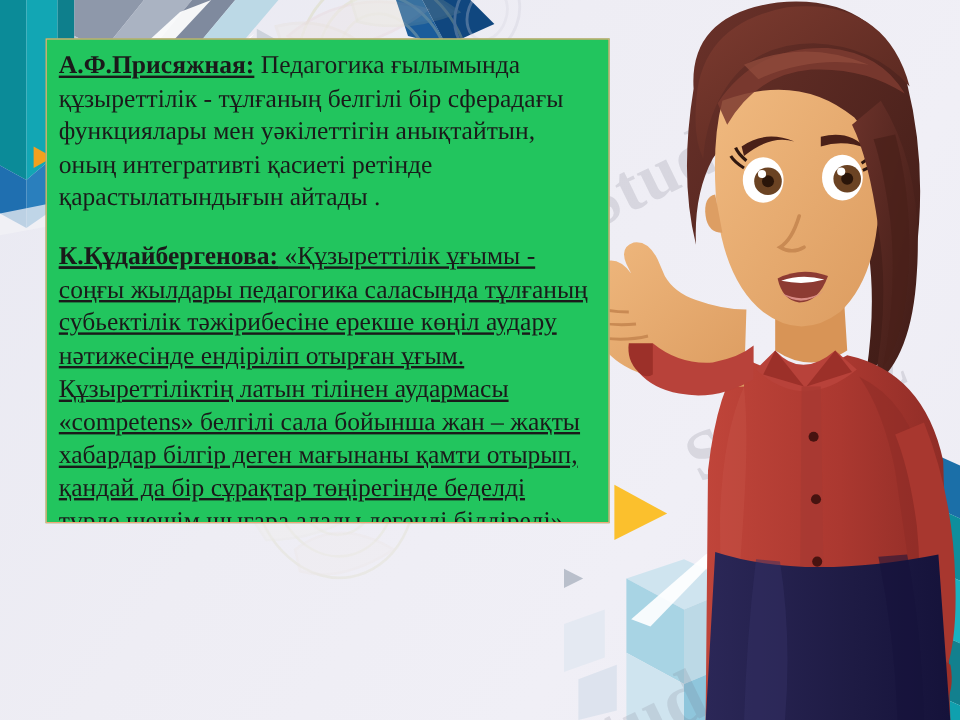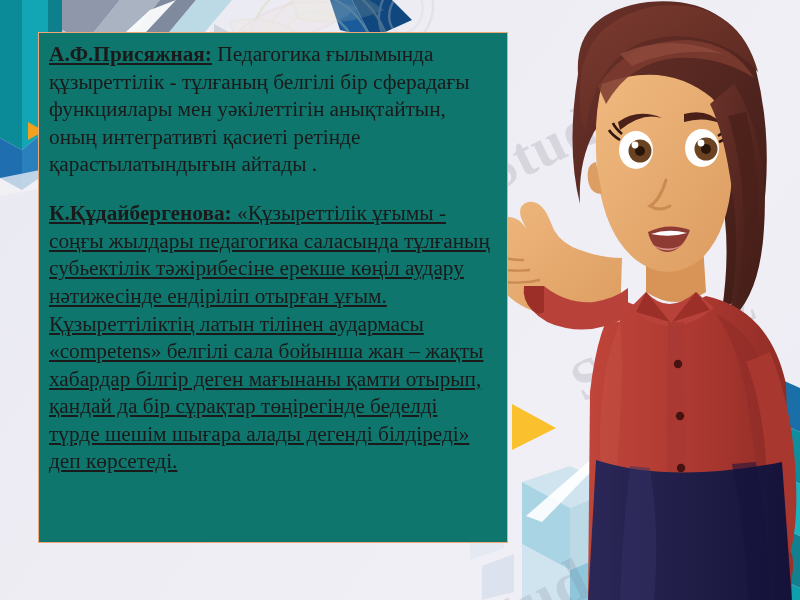--- a/index.html
+++ b/index.html
@@ -55,23 +55,23 @@
 
   
   #woman { position: absolute; left: 470px; top: -8px; }
 
   
   #textbox {
     position: absolute;
     left: 38px;
     top: 32px;
     width: 470px;
-    height: 511px;
+    height: 404px;
     box-sizing: border-box;
-    background: #0f766e;
+    background: #22c55e;
     border: 1.5px solid #f0a878;
     padding: 8px 14px 22px 10px;
     overflow: hidden;
   }
   .para {
     margin: 0;
     color: #1a1a1a;
     font-size: 21.3px;
     line-height: 1.295;
     font-family: "Liberation Serif", serif;

